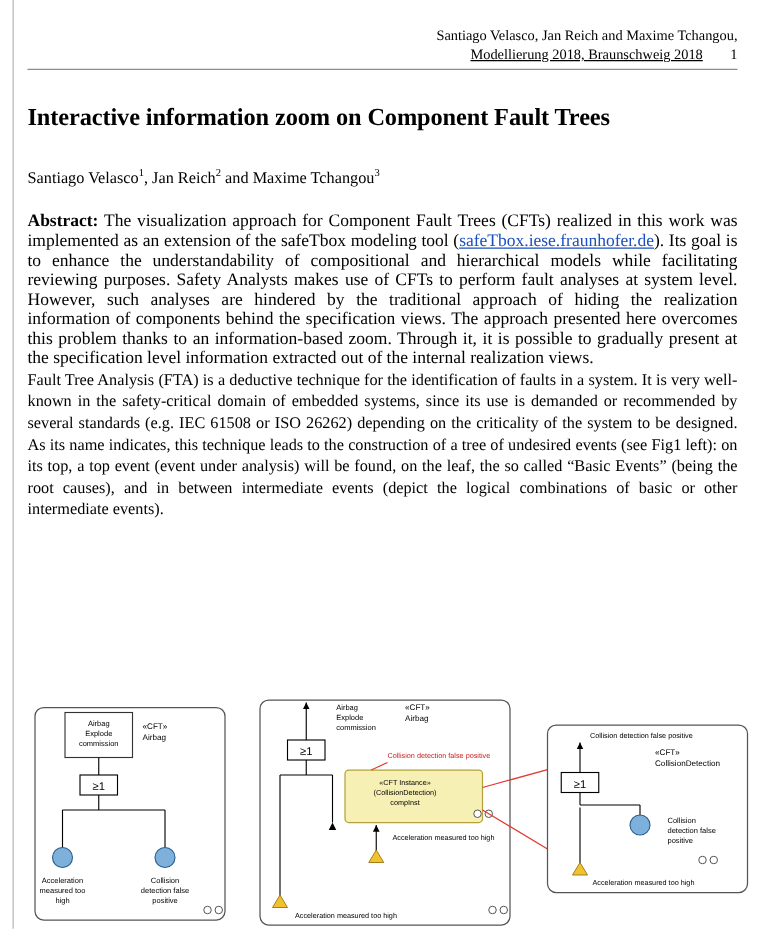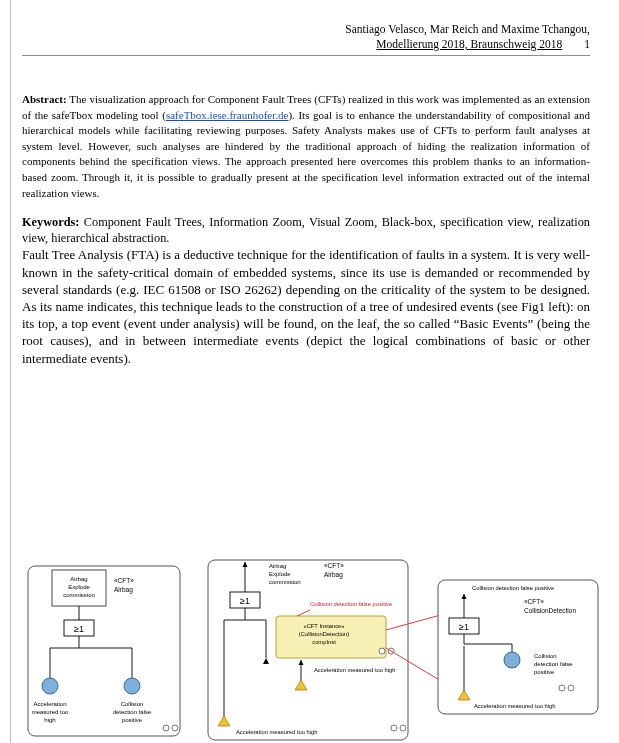--- a/index.html
+++ b/index.html
@@ -67,22 +67,22 @@
   .authors {
     margin-top: 26px;
     font-size: 13px;
   }
   .authors sup {
     font-size: 8.5px;
     vertical-align: super;
   }
   
   .abstract {
-    margin-top: 36px;
-    font-size: 11px;
+    margin-top: 20px;
+    font-size: 14px;
     line-height: 15.6px;
     text-align: justify;
   }
   .abstract b { font-weight: bold; }
   .abstract a {
     color: #1a4fbf;
     text-decoration: underline;
   }
   .keywords {
     margin-top: 14px;
@@ -109,36 +109,37 @@
 </style>
 </head>
 <body>
 
 <div class="page">
   <div class="left-rule"></div>
 
   <div class="content">
 
     <div class="runhead">
-      <div class="line1">Santiago Velasco, Mar Reich and Maxime Tchangou,</div>
+      <div class="line1">Santiago Velasco, Jan Reich and Maxime Tchangou,</div>
       <div class="line2">
         <span>Modellierung 2018, Braunschweig 2018</span><span class="pageno">1</span>
       </div>
     </div>
     <div class="runhead-rule"></div>
 
-
+    <h1 class="title">Interactive information zoom on Component Fault Trees</h1>
+
+    <div class="authors">
+      <span>Santiago Velasco</span><sup>1</sup><span>, Jan Reich</span><sup>2</sup><span> and Maxime Tchangou</span><sup>3</sup>
+    </div>
 
     <div class="abstract">
       <b>Abstract:</b><span> The visualization approach for Component Fault Trees (CFTs) realized in this work was implemented as an extension of the safeTbox modeling tool (</span><a href="#">safeTbox.iese.fraunhofer.de</a><span>). Its goal is to enhance the understandability of compositional and hierarchical models while facilitating reviewing purposes. Safety Analysts makes use of CFTs to perform fault analyses at system level. However, such analyses are hindered by the traditional approach of hiding the realization information of components behind the specification views. The approach presented here overcomes this problem thanks to an information-based zoom. Through it, it is possible to gradually present at the specification level information extracted out of the internal realization views.</span>
     </div>
 
-    <div class="keywords">
-      <b>Keywords:</b><span> Component Fault Trees, Information Zoom, Visual Zoom, Black-box, specification view, realization view, hierarchical abstraction.</span>
-    </div>
 
     <div class="body-par">Fault Tree Analysis (FTA) is a deductive technique for the identification of faults in a system. It is very well-known in the safety-critical domain of embedded systems, since its use is demanded or recommended by several standards (e.g. IEC 61508 or ISO 26262) depending on the criticality of the system to be designed. As its name indicates, this technique leads to the construction of a tree of undesired events (see Fig1 left): on its top, a top event (event under analysis) will be found, on the leaf, the so called “Basic Events” (being the root causes), and in between intermediate events (depict the logical combinations of basic or other intermediate events).</div>
 
   </div>
 
   <div class="figure">
     <svg class="fig-svg" width="600" height="187" viewBox="0 0 600 187" xmlns="http://www.w3.org/2000/svg">
       <defs>
         <marker id="arrowBlack" markerWidth="7" markerHeight="7" refX="6" refY="3" orient="auto">
           <path d="M0,0 L6,3 L0,6 z" fill="#000"></path>

